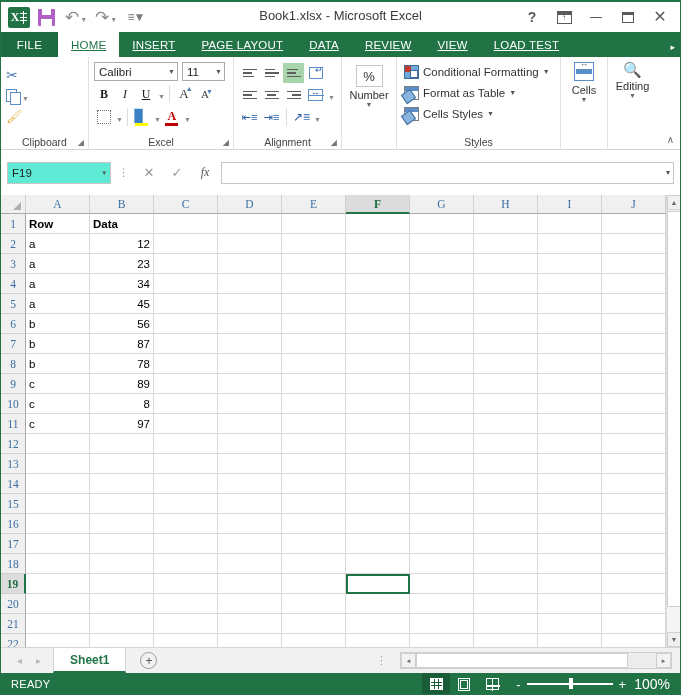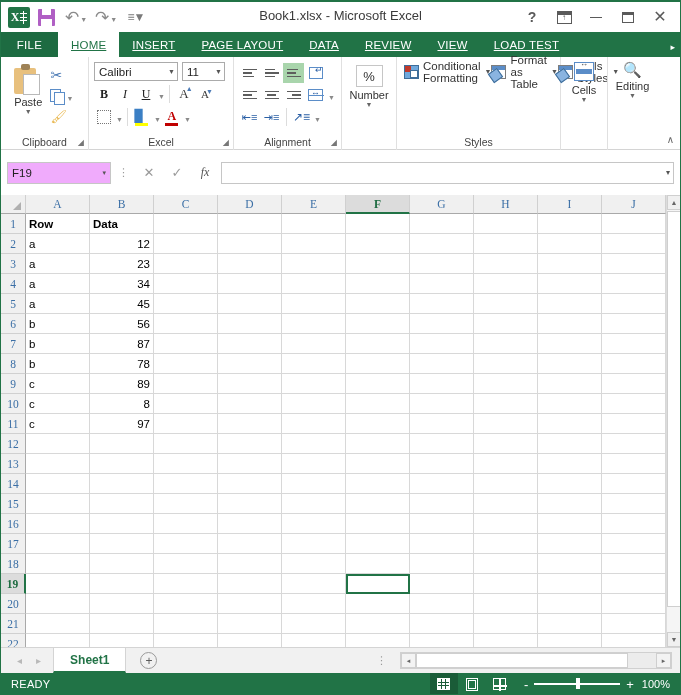--- a/index.html
+++ b/index.html
@@ -185,21 +185,21 @@
   .edit-ico { font-size:15px; color:#3b3b3b; line-height:1; }
   .big-lbl { font-size:11px; color:#333; margin-top:3px; }
   .collapse-rib { position:absolute; right:6px; bottom:4px; font-size:10px; color:#666; }
 
   
   .fbar {
     position: absolute; left: 0; top: 148px; width: 679px; height: 45px;
     background: #fff; display: flex; align-items: center; padding: 0 6px;
   }
   .namebox {
-    width: 104px; height: 22px; border: 1px solid #c6c6c6; background: #f0abfc;
+    width: 104px; height: 22px; border: 1px solid #c6c6c6; background: #5eead4;
     display: flex; align-items: center; padding: 0 4px; font-size: 11.5px; color: #222;
   }
   .nb-caret { margin-left: auto; font-size: 7px; color: #555; }
   .fbar-dots { color: #9a9a9a; font-size: 11px; letter-spacing: -1px; margin: 0 7px; }
   .fbar-btn { width: 28px; height: 22px; display: flex; align-items: center; justify-content: center; font-size: 13px; color: #9a9a9a; }
   .fbar-btn.fx { font-family: "Liberation Serif", serif; font-style: italic; color: #555; font-size: 12px; }
   .fbar-input {
     flex: 1; height: 22px; border: 1px solid #c6c6c6; background: #fff;
     margin-left: 2px; display: flex; align-items: center; padding: 0 4px;
     font-size: 11.5px; color: #222;
@@ -288,21 +288,21 @@
   .vi-normal i { background:#fff; }
   .vi-page { width:12px; height:13px; border:1.5px solid #fff; position:relative; }
   .vi-page::before { content:""; position:absolute; left:1px; top:1px; right:1px; bottom:1px; border:1px solid #fff; }
   .vi-break { width:13px; height:12px; border:1.5px solid #fff; position:relative; }
   .vi-break::before { content:""; position:absolute; left:5px; top:0; width:1.5px; height:12px; background:#fff; }
   .vi-break::after { content:""; position:absolute; left:0; top:6px; width:13px; height:1.5px; background:#fff; }
   .zoomwrap { display: flex; align-items: center; gap: 6px; padding: 0 8px 0 10px; }
   .zm-sign { font-size: 13px; color:#fff; line-height:1; }
   .zm-track { width: 86px; height: 1.5px; background: #fff; position: relative; }
   .zm-thumb { position:absolute; left: 42px; top: -5px; width: 4px; height: 11px; background:#fff; }
-  .zm-pct { font-size: 11px; padding-right: 10px; min-width: 34px; text-align: right; }
+  .zm-pct { font-size: 14px; padding-right: 10px; min-width: 34px; text-align: right; }
 </style>
 </head>
 <body>
 
 <div class="titlebar">
   <div class="qat">
     <div class="xl-logo">
       <span class="x">X</span>
       <span class="grid">
           <i></i>
@@ -357,29 +357,20 @@
   <div class="tab">REVIEW</div>
   <div class="tab">VIEW</div>
   <div class="tab">LOAD TEST</div>
   <div class="tab-overflow">▸</div>
 </div>
 
 <div class="ribbon">
 
   <div class="grp g-clip">
     <div class="grp-body">
-      <div class="paste-col">
-        <div class="clipboard-ico">
-          <span class="cb-body"></span>
-            <span class="cb-clip"></span>
-            <span class="cb-page"></span>
-        </div>
-        <div class="paste-lbl">Paste</div>
-        <div class="paste-caret">▼</div>
-      </div>
       <div class="clip-small">
         <div class="cs-row">
           <span class="sciss">✂</span>
         </div>
         <div class="cs-row">
           <span class="copy-ico"></span>
           <span class="caret">▼</span>
         </div>
         <div class="cs-row">
           <span class="brush">🖌</span>
@@ -513,21 +504,21 @@
       <div class="num-col">
         <div class="pct-box">%</div>
         <div class="num-lbl">Number</div>
         <div class="paste-caret">▼</div>
       </div>
     </div>
     <div class="grp-launch"></div>
   </div>
 
   <div class="grp g-styles">
-    <div class="grp-body" style="flex-direction:row; padding-left:7px;">
+    <div class="grp-body" style="flex-direction:column; padding-left:7px;">
       <div class="st-row">
         <span class="st-ico cf-ico"></span>
         <span>Conditional Formatting</span>
         <span class="st-caret">▼</span>
       </div>
       <div class="st-row">
         <span class="st-ico tbl-ico"></span>
         <span>Format as Table</span>
         <span class="st-caret">▼</span>
       </div>

